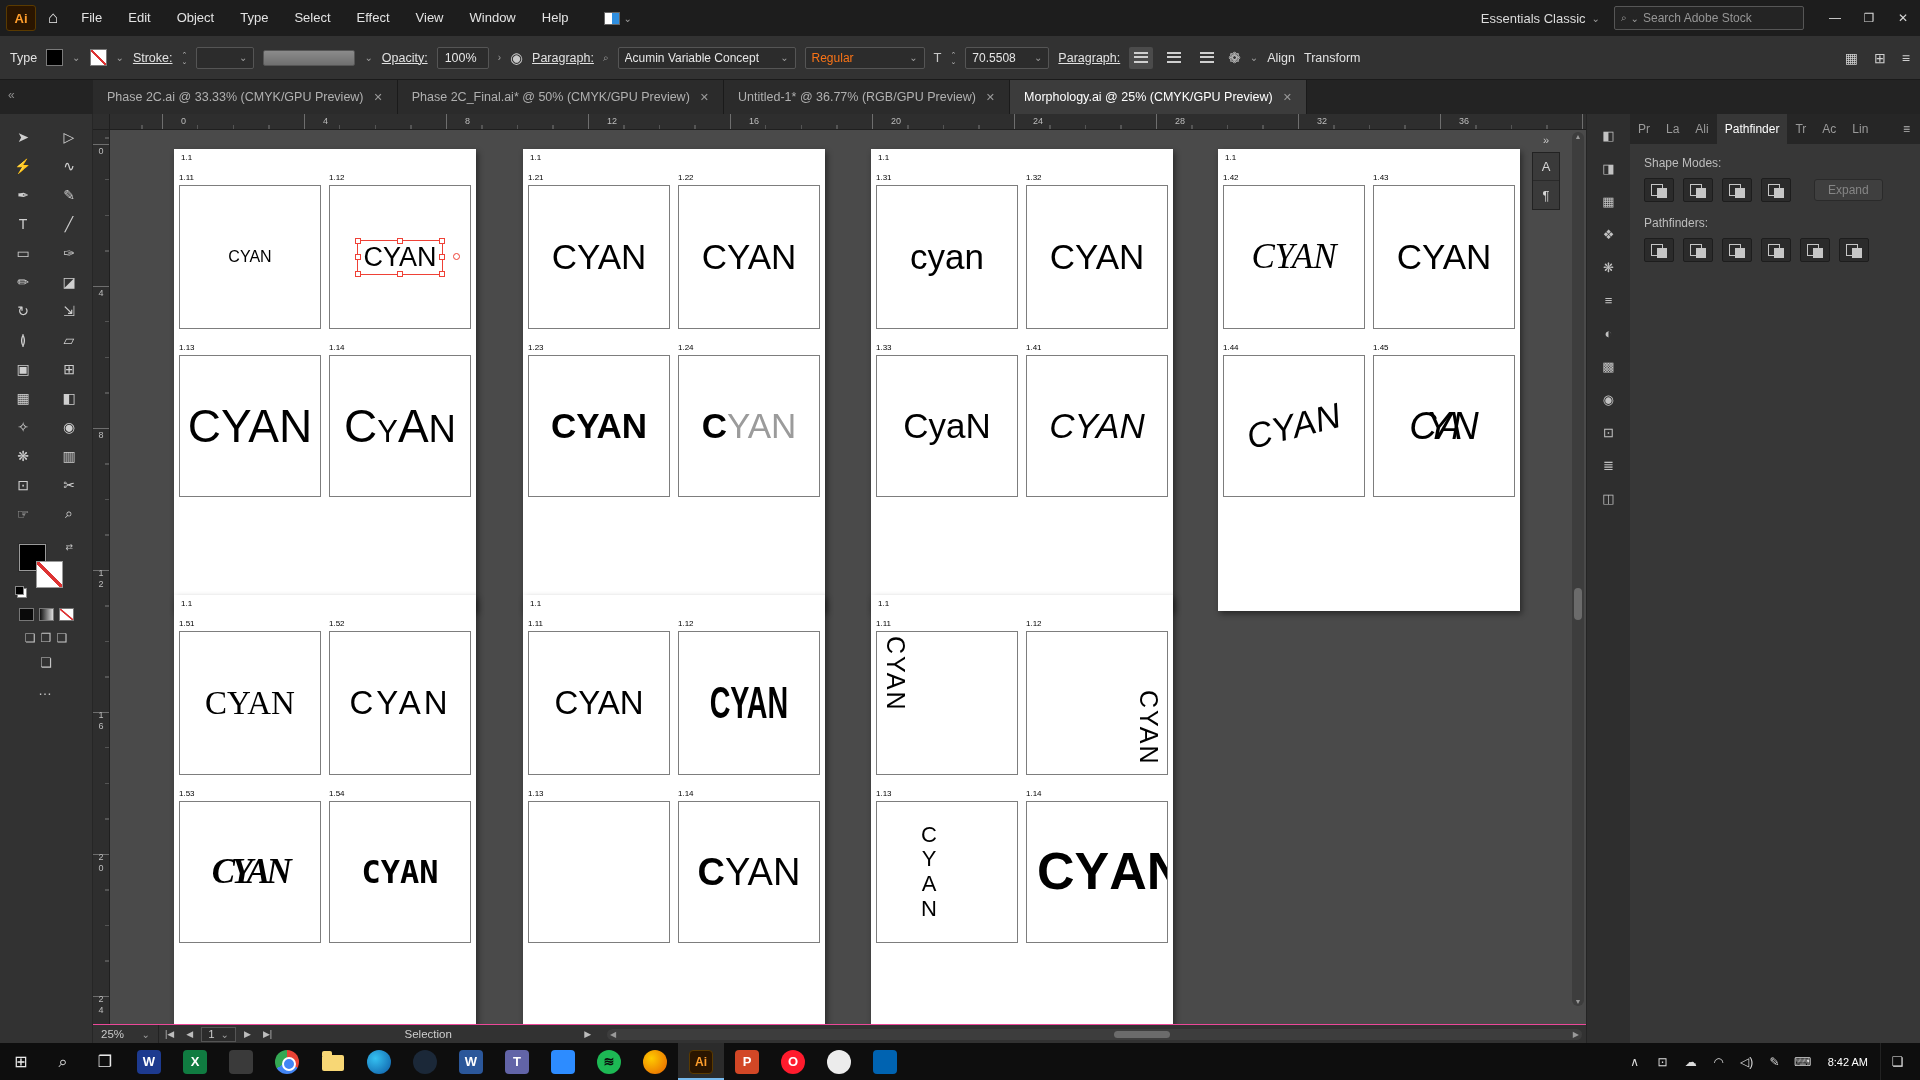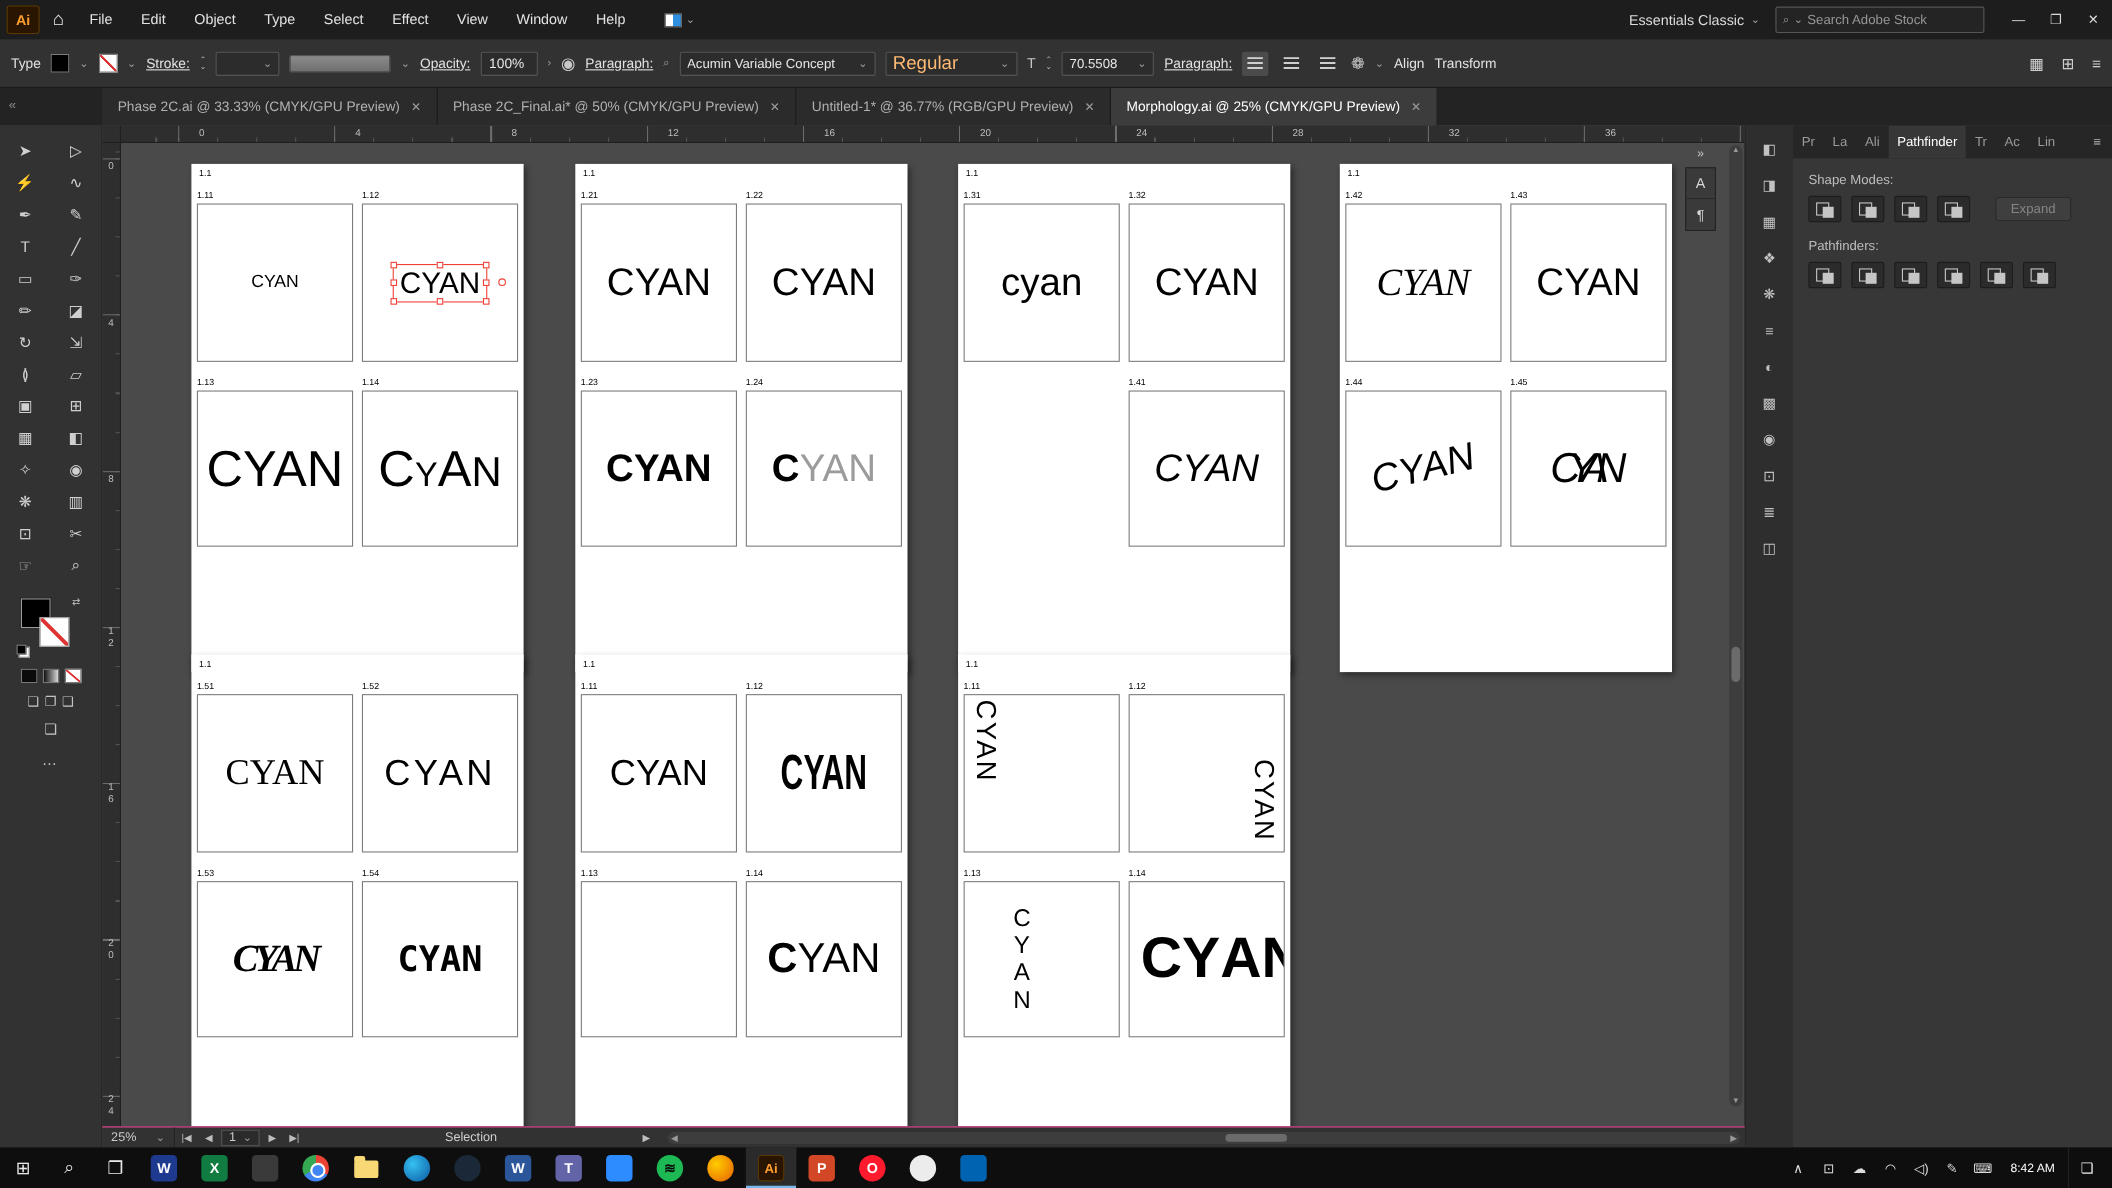--- a/index.html
+++ b/index.html
@@ -282,21 +282,21 @@
   <span class="val-box" style="width:52px">100%</span>
   <span class="chev">›</span>
   <span class="circle-ic">◉</span>
   <span class="cb-link">Paragraph:</span>
   <span class="chev">⌕</span>
   <span class="dd-box" style="width:178px">
     <span style="font-size:12px;color:#e6e6e6;white-space:nowrap;overflow:hidden">Acumin Variable Concept</span>
     <span class="chev" style="margin-left:auto">⌄</span>
   </span>
   <span class="dd-box" style="width:120px">
-    <span style="font-size:17px;color:#fdba74">Regular</span>
+    <span style="font-size:12px;color:#f97316">Regular</span>
     <span class="chev" style="margin-left:auto">⌄</span>
   </span>
   <span class="circle-ic" style="font-size:13px">T</span>
   <span class="spinner">
       <span>⌃</span>
       <span>⌄</span>
     </span>
   <span class="dd-box" style="width:84px">
     <span style="font-size:12px;color:#e6e6e6">70.5508</span>
     <span class="chev" style="margin-left:auto">⌄</span>
@@ -553,20 +553,26 @@
     <div class="cell c0">
         <span class="p-label">1.31</span>
       <div class="p-box">
           <span class="txt t36">cyan</span>
         </div>
       </div>
     <div class="cell c1">
         <span class="p-label">1.32</span>
       <div class="p-box">
           <span class="txt t36">CYAN</span>
+        </div>
+      </div>
+    <div class="cell c2">
+        <span class="p-label">1.33</span>
+      <div class="p-box">
+          <span class="txt t36">CyaN</span>
         </div>
       </div>
     <div class="cell c3">
         <span class="p-label">1.41</span>
       <div class="p-box">
           <span class="txt t36 italic">CYAN</span>
         </div>
       </div>
   </div>
 

